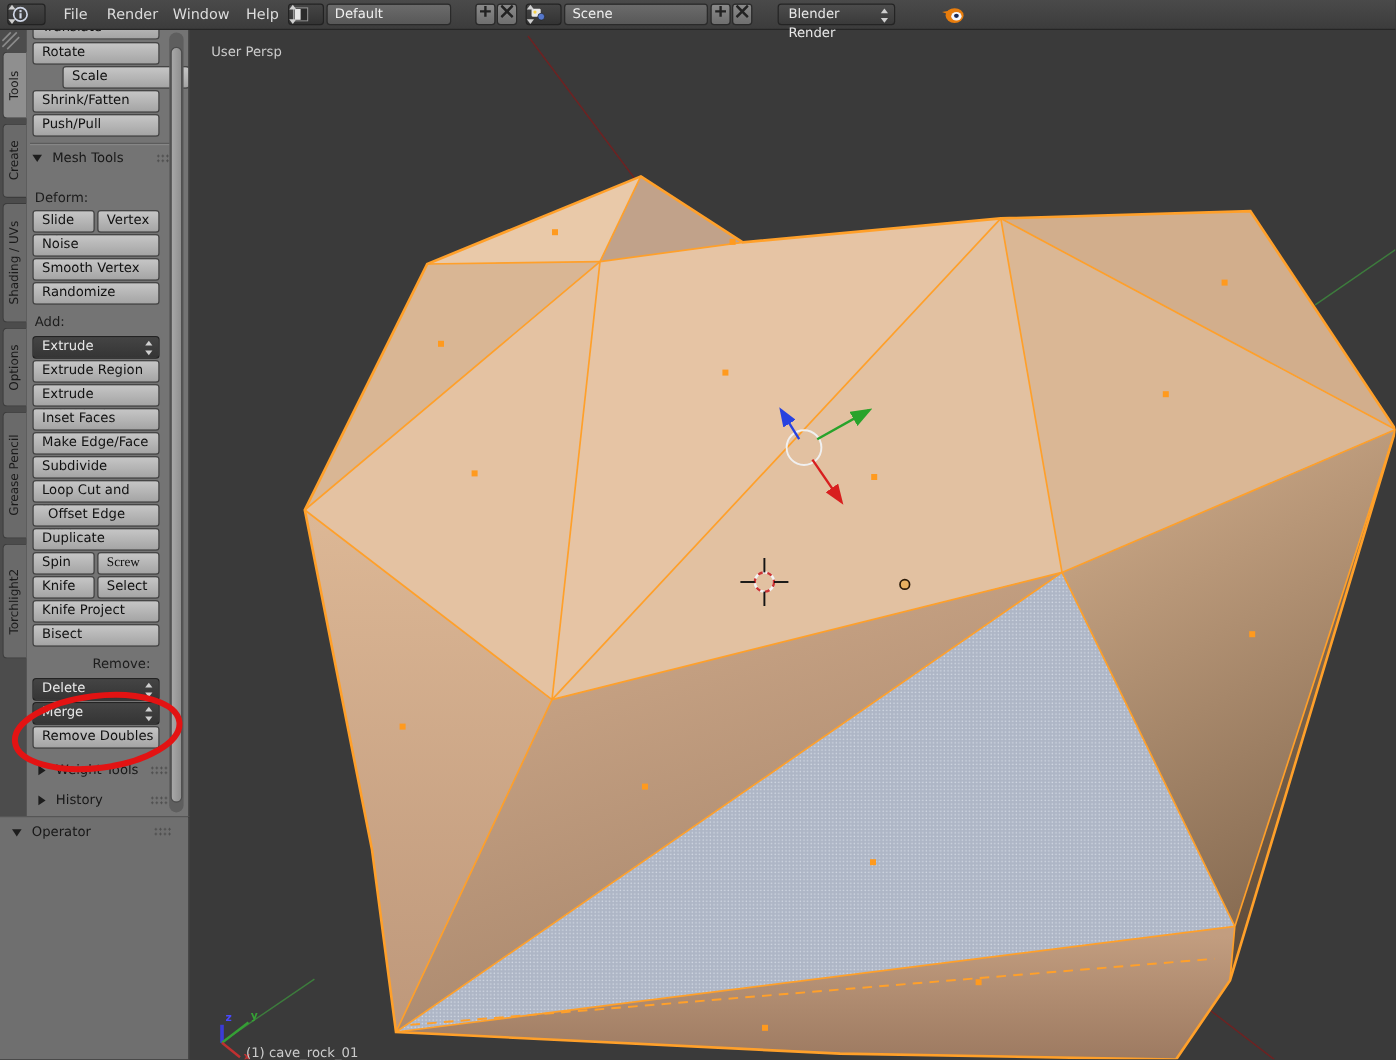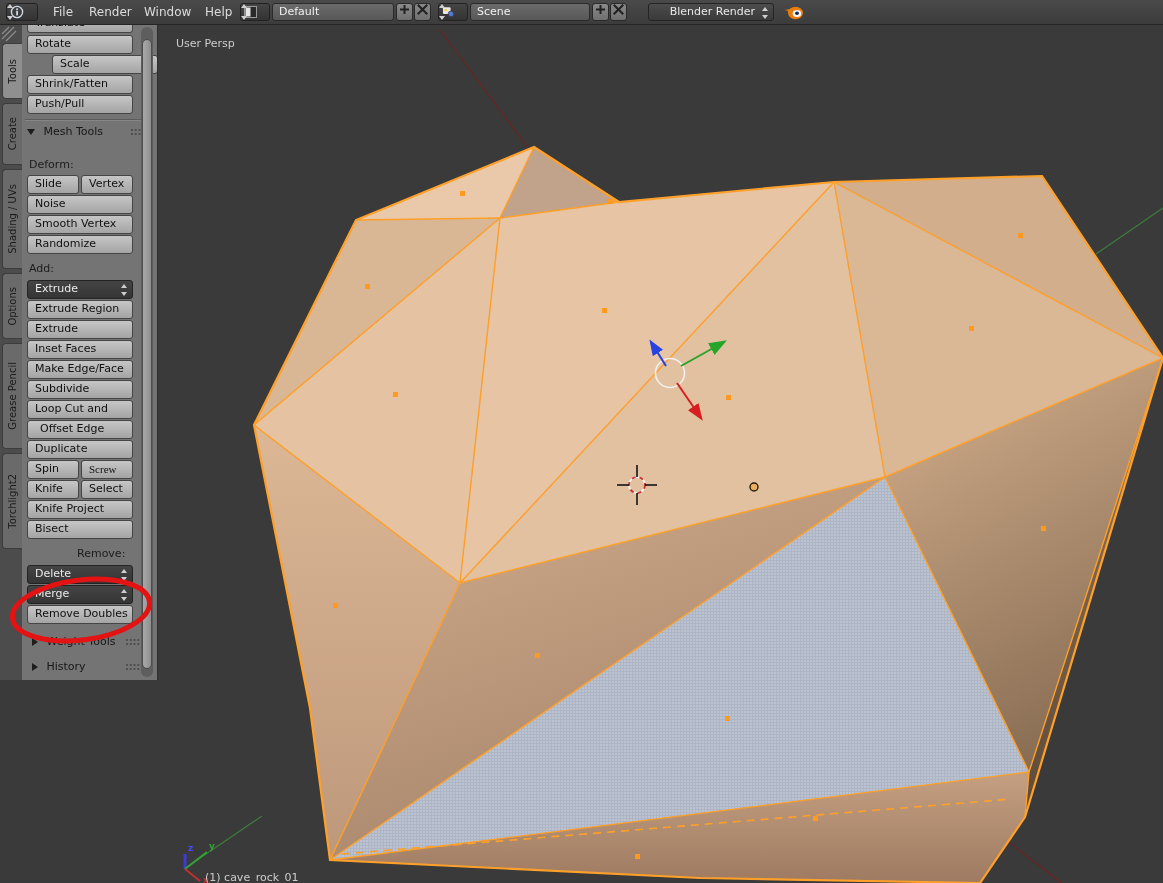--- a/index.html
+++ b/index.html
@@ -87,21 +87,21 @@
     <div class="menu" style="left:144px;">Window</div>
     <div class="menu" style="left:205px;">Help</div>
 
     <div class="chip" style="left:240px; width:30px;">
       <svg width="13" height="12" viewBox="0 0 13 12">
         <rect x="0.5" y="0.5" width="12" height="11" fill="#2a2a2a" stroke="#9a9a9a"></rect>
         <rect x="1.5" y="1.5" width="5" height="9" fill="#e6e6e6"></rect>
       </svg>
       <span class="updown" style="position:static; margin-left:2px; display:inline-block;"></span>
     </div>
-    <div class="field" style="left:272px; width:122px;">Default</div>
+    <div class="field" style="left:272px; width:104px;">Default</div>
     <div class="lightbtn" style="left:396px;">
       <svg width="11" height="11" viewBox="0 0 11 11">
           <path d="M4.5 1h2v3.5H10v2H6.5V10h-2V6.5H1v-2h3.5z" fill="#222"></path>
         </svg>
     </div>
     <div class="lightbtn" style="left:414px;">
       <svg width="11" height="11" viewBox="0 0 11 11">
           <path d="M1.5 0L5.5 4 9.5 0 11 1.5 7 5.5 11 9.5 9.5 11 5.5 7 1.5 11 0 9.5 4 5.5 0 1.5z" fill="#222"></path>
         </svg>
     </div>
@@ -119,21 +119,21 @@
       <svg width="11" height="11" viewBox="0 0 11 11">
           <path d="M4.5 1h2v3.5H10v2H6.5V10h-2V6.5H1v-2h3.5z" fill="#222"></path>
         </svg>
     </div>
     <div class="lightbtn" style="left:610px;">
       <svg width="11" height="11" viewBox="0 0 11 11">
           <path d="M1.5 0L5.5 4 9.5 0 11 1.5 7 5.5 11 9.5 9.5 11 5.5 7 1.5 11 0 9.5 4 5.5 0 1.5z" fill="#222"></path>
         </svg>
     </div>
 
-    <div class="dd" style="left:648px; width:126px;text-align:right;">
+    <div class="dd" style="left:648px; width:98px;">
       <span>Blender Render</span>
       <span class="updown"></span>
     </div>
 
     <svg width="20" height="19" viewBox="0 0 20 19" style="position:absolute; left:784px; top:3px;">
       <ellipse cx="11.5" cy="10" rx="7.5" ry="6.2" fill="#e87d0d"></ellipse>
       <ellipse cx="13" cy="10.5" rx="4.3" ry="3.6" fill="#f4f6fb"></ellipse>
       <ellipse cx="13" cy="10.2" rx="2" ry="1.7" fill="#1b2a55"></ellipse>
       <path d="M1 7 L9 5.5 L7 9 Z" fill="#e87d0d"></path>
     </svg>
@@ -225,20 +225,27 @@
       <span class="tri-closed"></span>
       <span>History</span>
     </div>
     <div class="grip" style="left:103px; top:638px;"></div>
 
     <div id="scrolltrack">
       <div id="scrollthumb"></div>
     </div>
   </div>
 
+  <div id="oppanel">
+    <div class="sect">
+      <span class="tri-open"></span>
+      <span>Operator</span>
+    </div>
+    <div class="grip"></div>
+  </div>
 
   <svg id="viewport" viewBox="158 25 1005 858">
     <defs>
       <pattern id="stipple" width="3" height="3" patternUnits="userSpaceOnUse">
         <rect width="3" height="3" fill="#aeb6c6"></rect>
         <circle cx="1" cy="1" r="0.65" fill="#d3d9e4"></circle>
       </pattern>
       <linearGradient id="gTE" x1="0" y1="430" x2="0" y2="870" gradientUnits="userSpaceOnUse">
         <stop offset="0" stop-color="#dcb795"></stop>
           <stop offset="1" stop-color="#bd977a"></stop>

